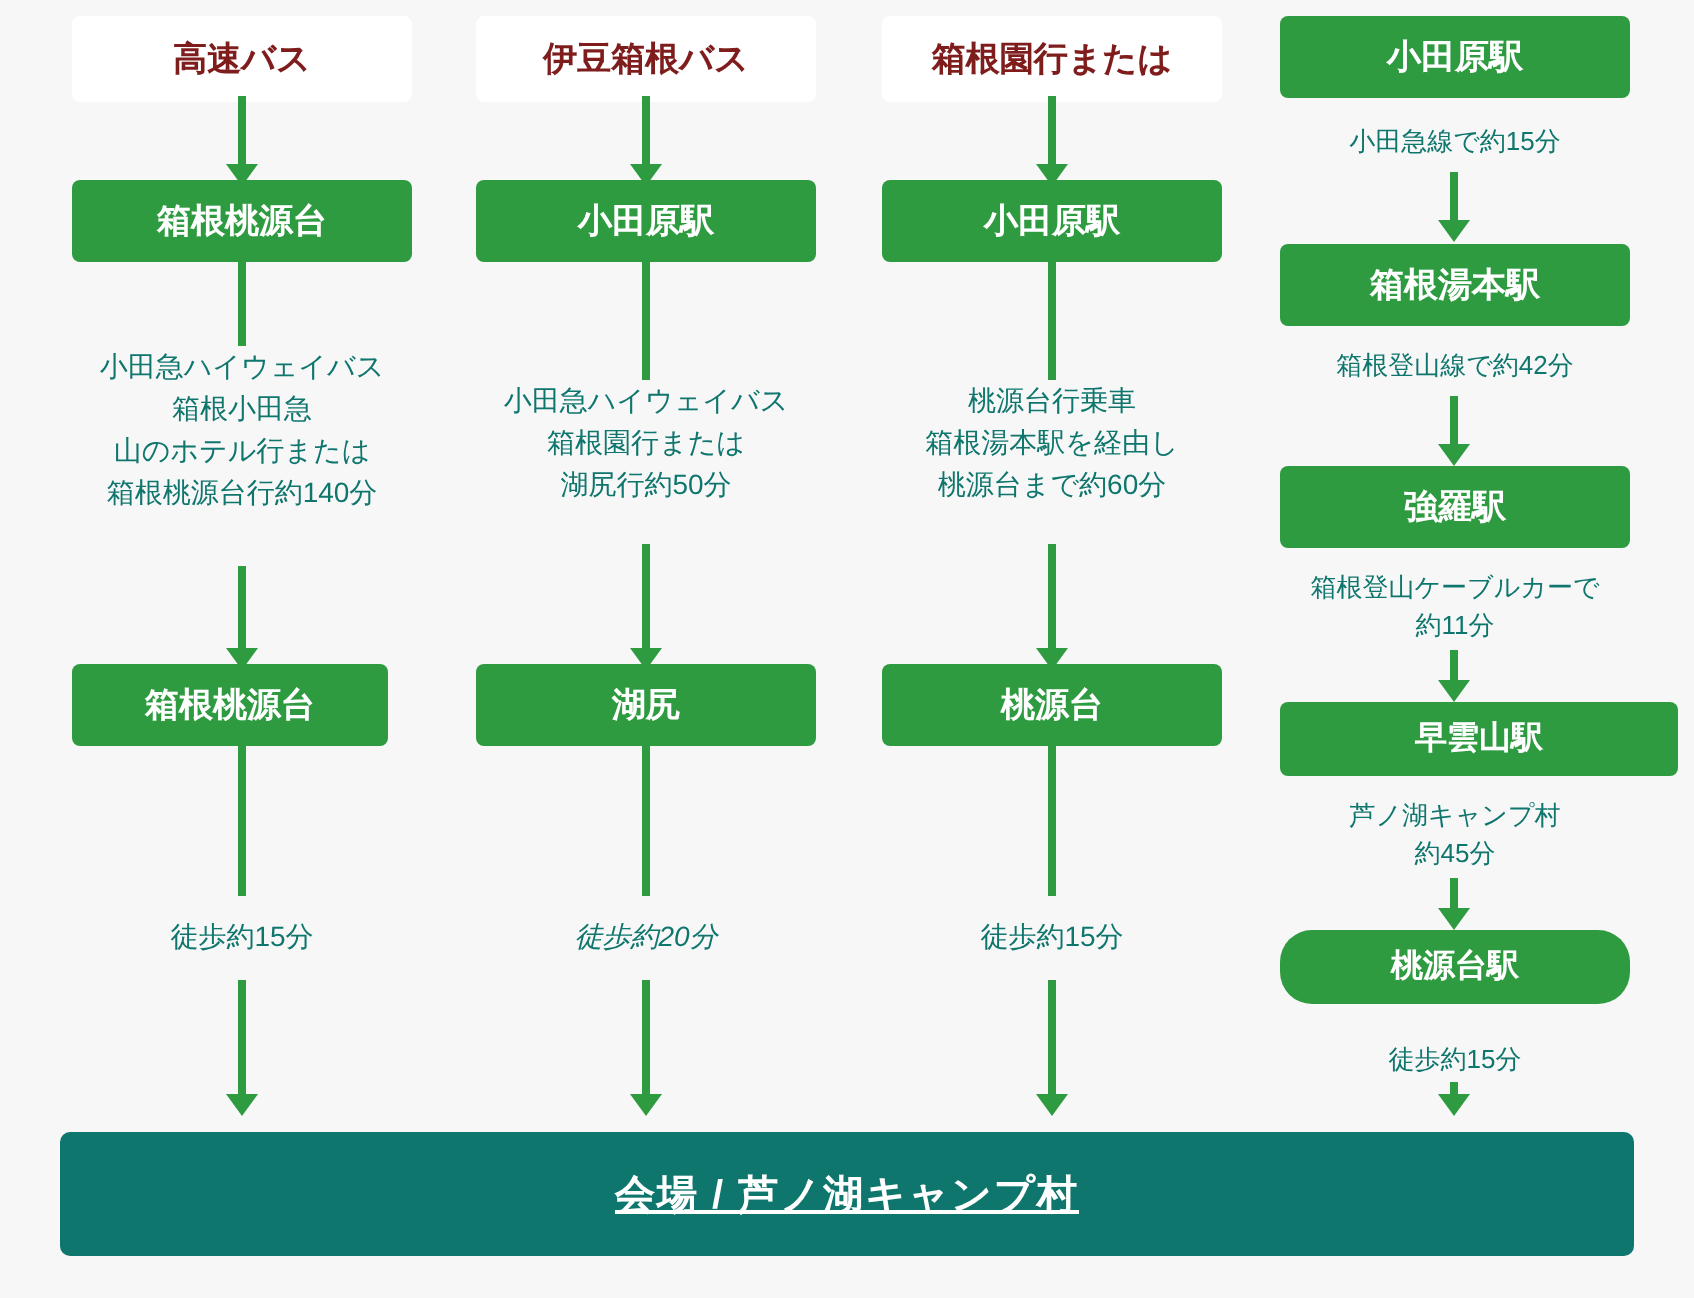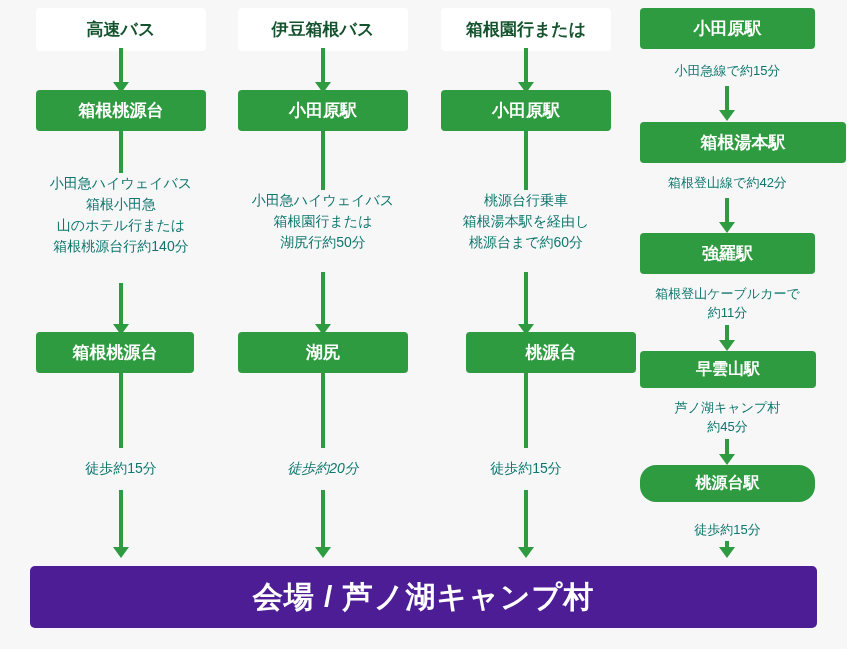--- a/index.html
+++ b/index.html
@@ -23,21 +23,21 @@
   .col {
     position: absolute;
     top: 0;
   }
   .header-box {
     background: #ffffff;
     border-radius: 4px;
     text-align: center;
     font-weight: bold;
     font-size: 17px;
-    color: #14532d;
+    color: #7f1d1d;
     padding: 10px 0;
     box-sizing: border-box;
   }
   .green-box {
     background: #2e9b40;
     color: #ffffff;
     border-radius: 4px;
     text-align: center;
     font-weight: bold;
     font-size: 17px;
@@ -75,30 +75,31 @@
     border-right: 8px solid transparent;
     border-top: 11px solid #2e9b40;
   }
   .line {
     position: absolute;
     width: 4px;
     background: #2e9b40;
   }
   .venue {
     position: absolute;
-    background: #4c1d95;
+    background: #0f766e;
     color: #ffffff;
     border-radius: 5px;
     text-align: center;
     font-weight: bold;
-    font-size: 30px;
+    font-size: 20px;
     display: flex;
     align-items: center;
     justify-content: center;
     letter-spacing: 1px;
+    text-decoration: underline;
   }
 </style>
 </head>
 <body>
 
 <div id="diagram">
 
   <div class="col">
     <div class="header-box" style="left:36px; top:8px; width:170px; position:absolute;">高速バス</div>
 
@@ -172,58 +173,58 @@
     <div class="line" style="left:524px; top:128px; height:62px;"></div>
 
     <div class="note" style="position:absolute; left:421px; top:190px; width:210px;">桃源台行乗車
 箱根湯本駅を経由し
 桃源台まで約60分</div>
 
     <div class="arrow" style="left:524px; top:272px; height:54px;">
       <div class="head"></div>
     </div>
 
-    <div class="green-box" style="left:466px; top:332px; width:170px; position:absolute;">桃源台</div>
+    <div class="green-box" style="left:441px; top:332px; width:170px; position:absolute;">桃源台</div>
 
     <div class="line" style="left:524px; top:370px; height:78px;"></div>
 
     <div class="note" style="position:absolute; left:441px; top:458px; width:170px;">徒歩約15分</div>
 
     <div class="arrow" style="left:524px; top:490px; height:59px;">
       <div class="head"></div>
     </div>
   </div>
 
   <div class="col">
     <div class="green-box" style="left:640px; top:8px; width:175px; position:absolute;">小田原駅</div>
 
     <div class="note small" style="position:absolute; left:630px; top:62px; width:195px;">小田急線で約15分</div>
 
     <div class="arrow" style="left:725px; top:86px; height:26px;">
       <div class="head"></div>
     </div>
 
-    <div class="green-box" style="left:640px; top:122px; width:206px; position:absolute;">箱根湯本駅</div>
+    <div class="green-box" style="left:640px; top:122px; width:175px; position:absolute;">箱根湯本駅</div>
 
     <div class="note small" style="position:absolute; left:630px; top:174px; width:195px;">箱根登山線で約42分</div>
 
     <div class="arrow" style="left:725px; top:198px; height:26px;">
       <div class="head"></div>
     </div>
 
     <div class="green-box" style="left:640px; top:233px; width:175px; position:absolute;">強羅駅</div>
 
     <div class="note small" style="position:absolute; left:628px; top:285px; width:199px;">箱根登山ケーブルカーで
 約11分</div>
 
     <div class="arrow" style="left:725px; top:325px; height:17px;">
       <div class="head"></div>
     </div>
 
-    <div class="green-box small" style="left:640px; top:351px; width:176px; position:absolute;">早雲山駅</div>
+    <div class="green-box small" style="left:640px; top:351px; width:199px; position:absolute;">早雲山駅</div>
 
     <div class="note small" style="position:absolute; left:628px; top:399px; width:199px;">芦ノ湖キャンプ村
 約45分</div>
 
     <div class="arrow" style="left:725px; top:439px; height:17px;">
       <div class="head"></div>
     </div>
 
     <div class="green-box small" style="left:640px; top:465px; width:175px; position:absolute;border-radius:16px;">桃源台駅</div>
 

